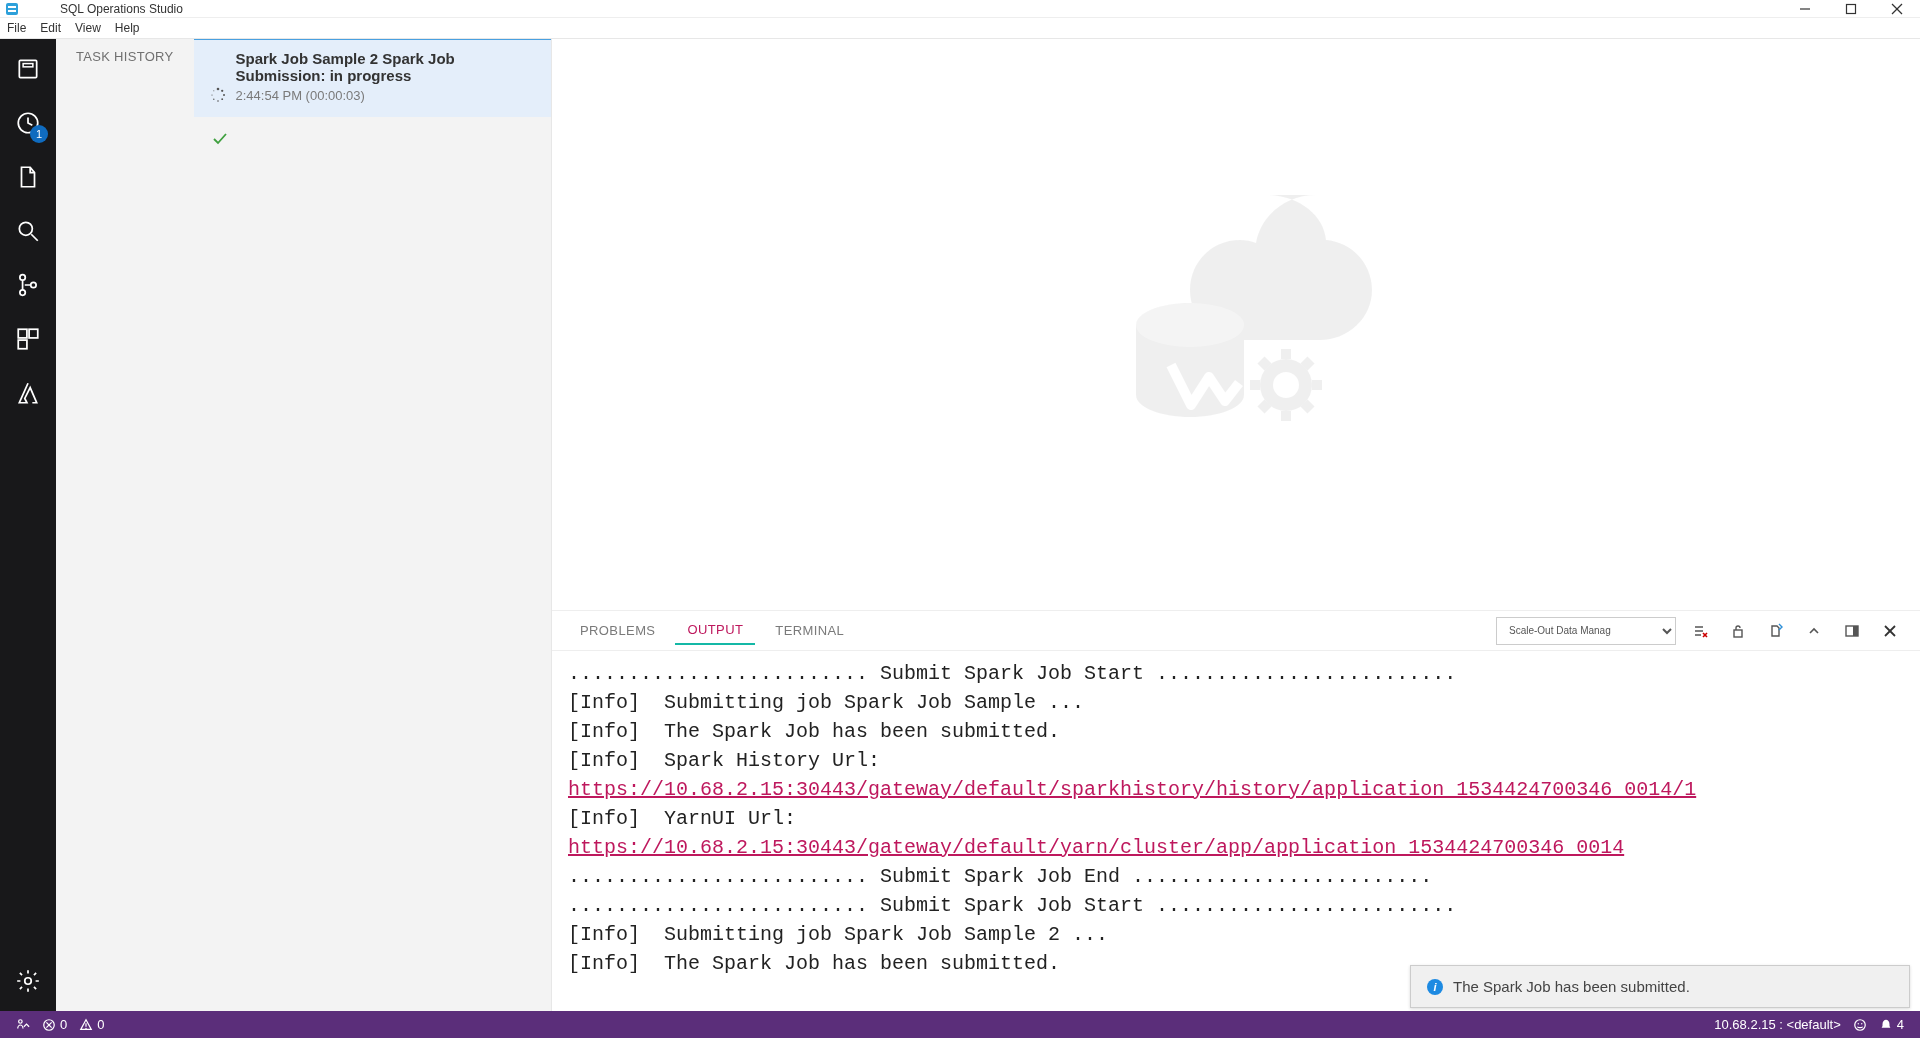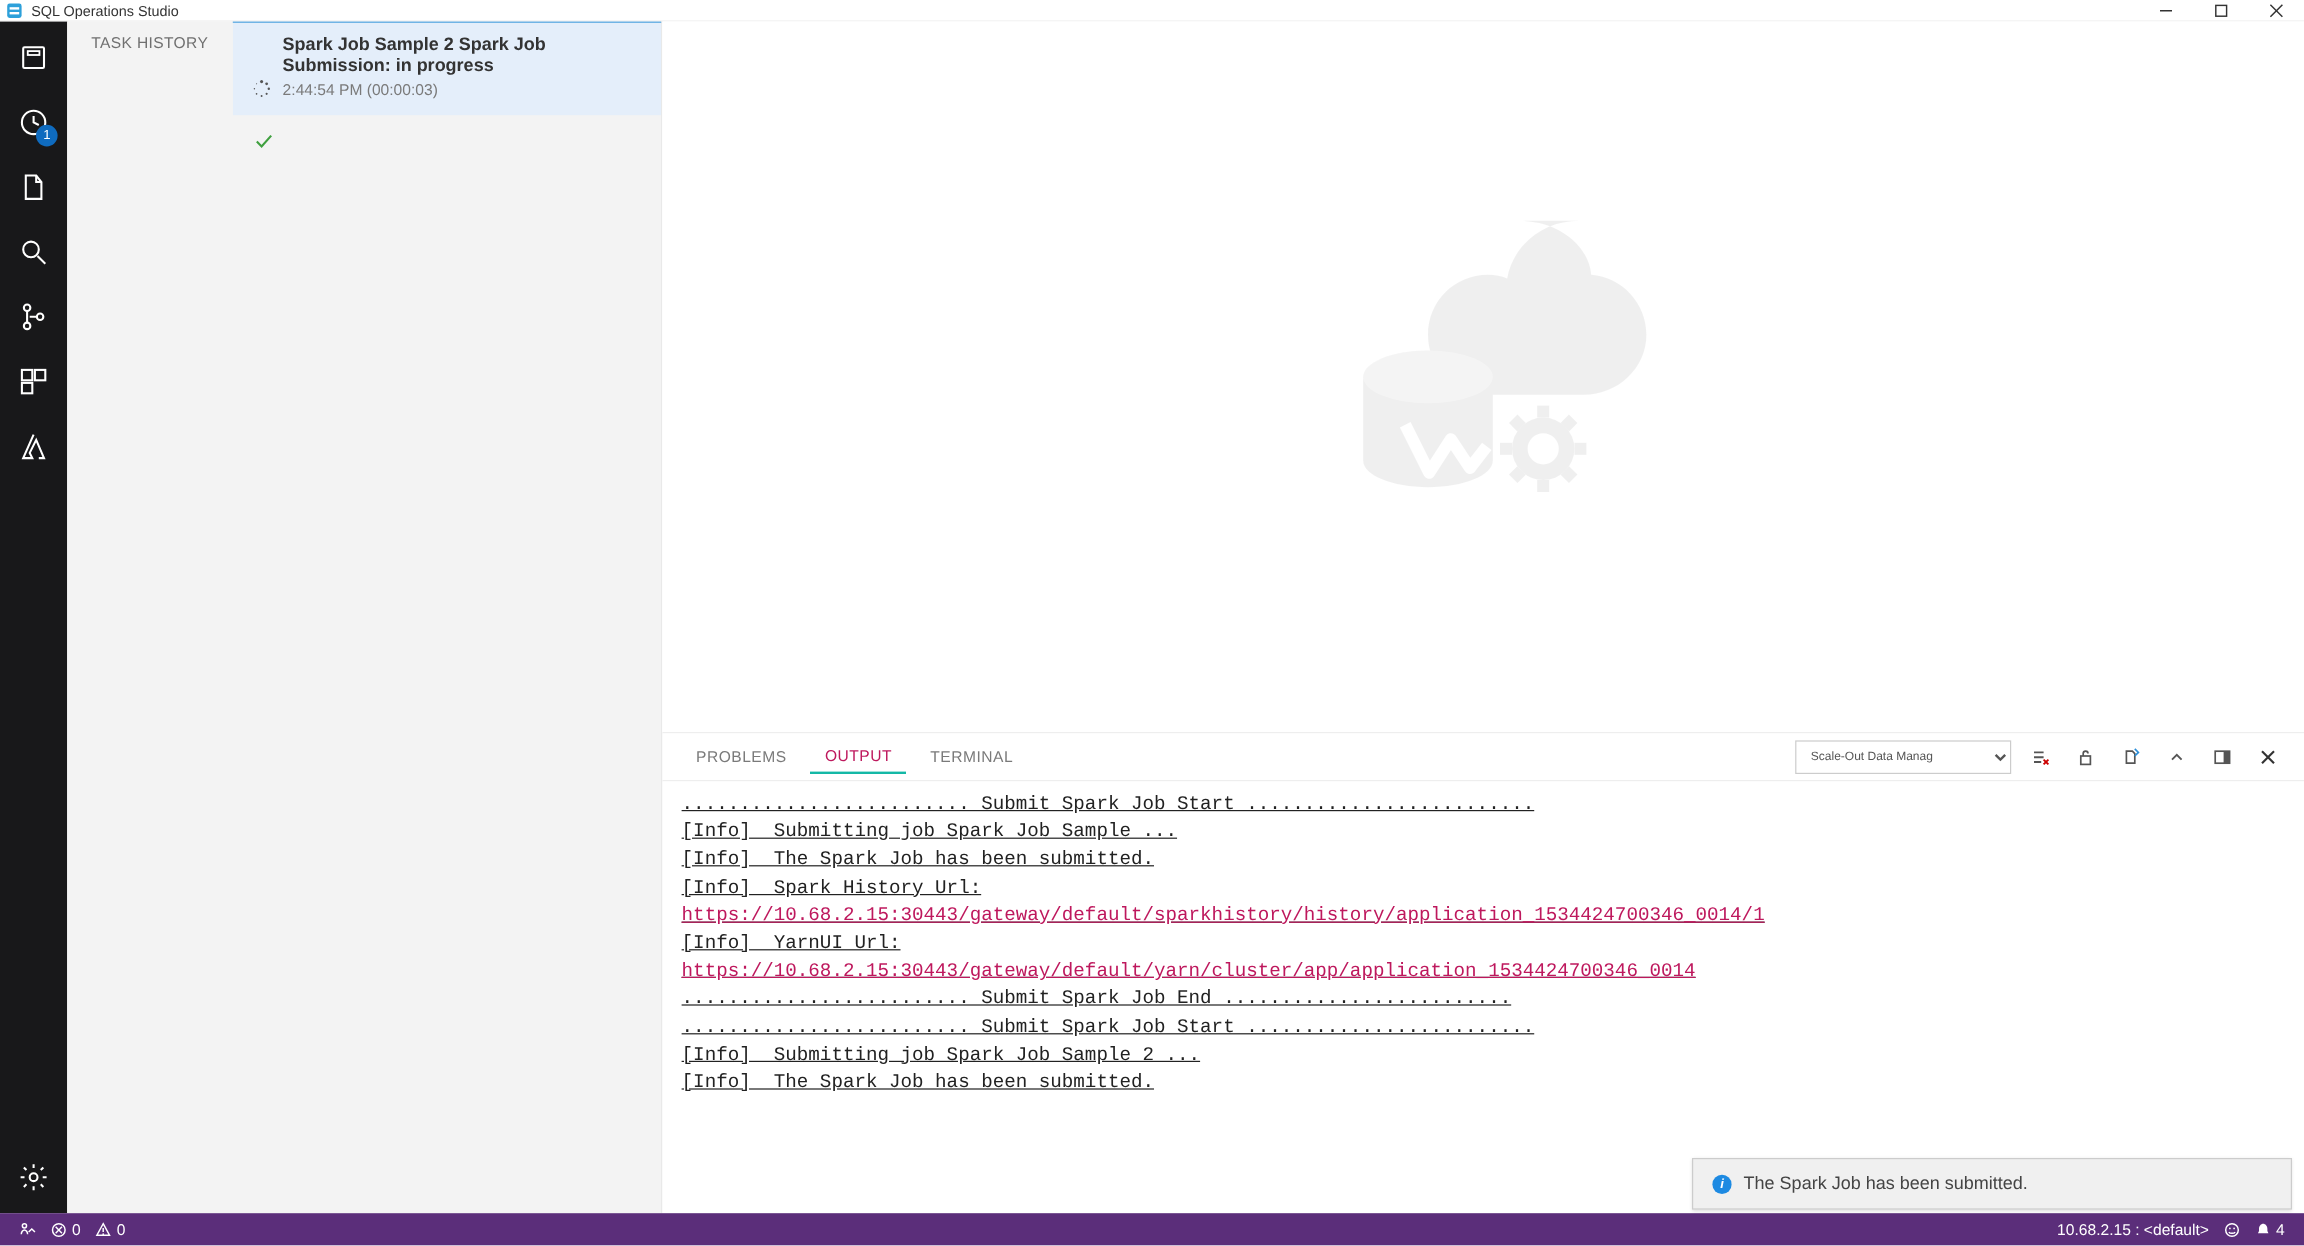--- a/index.html
+++ b/index.html
@@ -1,20 +1,20 @@
 <!DOCTYPE html>
 <html><head>
 <meta charset="utf-8">
 <style>
 * { margin: 0; padding: 0; box-sizing: border-box; }
 html, body { height: 100%; font-family: "Segoe UI", Tahoma, sans-serif; font-size: 13px; color: #333; overflow: hidden; }
 .app { display: flex; flex-direction: column; height: 100vh; width: 100%; }
 
 
-.titlebar { display: flex; align-items: center; height: 18px; background: #fff; border-bottom: 1px solid #eee; font-size: 12px; color: #333; }
+.titlebar { display: flex; align-items: center; height: 18px; background: #fff; border-bottom: 1px solid #eee; font-size: 12px; color: #333; gap: 34px; }
 .titlebar .app-icon { width: 16px; height: 16px; margin: 0 4px; }
 .titlebar .app-title { flex: 1; padding-left: 2px; }
 .titlebar .win-controls { display: flex; }
 .titlebar .win-btn { width: 46px; height: 18px; display: flex; align-items: center; justify-content: center; }
 .titlebar .win-btn svg { width: 12px; height: 12px; }
 
 
 .menubar { display: flex; align-items: center; height: 21px; background: #fff; border-bottom: 1px solid #e7e7e7; font-size: 12px; }
 .menubar .menu-item { padding: 2px 7px; color: #333; }
 
@@ -42,21 +42,21 @@
 .editor-canvas svg { opacity: 0.15; }
 
 
 .bottom-panel { height: 400px; display: flex; flex-direction: column; }
 .panel-tabs { display: flex; align-items: center; height: 40px; border-bottom: 1px solid #eee; padding: 0 16px; font-size: 13px; }
 .panel-tabs .tab { padding: 6px 12px; color: #7a7a7a; text-transform: uppercase; margin-right: 8px; letter-spacing: 0.4px; }
 .panel-tabs .tab.active { color: #be185d; border-bottom: 2px solid #14b8a6; }
 .panel-tabs .spacer { flex: 1; }
 .panel-tabs select { height: 28px; font-size: 10px; border: 1px solid #ccc; padding: 0 8px; background: #fff; color: #555; min-width: 180px; }
 .panel-tabs .panel-action { width: 28px; height: 28px; display: flex; align-items: center; justify-content: center; margin-left: 10px; color: #555; }
-.output-body { flex: 1; padding: 8px 16px; font-family: Consolas, "Courier New", monospace; font-size: 16px; line-height: 1.45; overflow: auto; white-space: pre; color: #222; position: relative; text-decoration: underline; }
+.output-body { flex: 1; padding: 8px 16px; font-family: Consolas, "Courier New", monospace; font-size: 20px; line-height: 1.45; overflow: auto; white-space: pre; color: #222; position: relative; }
 .output-body a { color: #be185d; text-decoration: underline; }
 
 
 .toast { position: fixed; right: 10px; bottom: 30px; width: 500px; background: #f0f0f0; border: 1px solid #ccc; padding: 12px 16px; display: flex; align-items: center; gap: 10px; font-size: 15px; color: #444; box-shadow: 0 1px 3px rgba(0,0,0,.15); }
 .toast .info-icon { width: 16px; height: 16px; background: #1d8ae2; border-radius: 50%; color: #fff; display: flex; align-items: center; justify-content: center; font-size: 11px; font-weight: bold; font-style: italic; }
 
 
 .statusbar { height: 27px; background: #5b2e7a; color: #fff; display: flex; align-items: center; font-size: 13px; padding: 0 10px; }
 .statusbar .sb-item { display: flex; align-items: center; gap: 4px; padding: 0 6px; height: 100%; }
 .statusbar .sb-spacer { flex: 1; }
@@ -92,20 +92,26 @@
         </div>
       <div class="win-btn">
           <svg viewBox="0 0 12 12">
             <line x1="1" y1="1" x2="11" y2="11" stroke="#333" stroke-width="1.2"></line>
             <line x1="11" y1="1" x2="1" y2="11" stroke="#333" stroke-width="1.2"></line>
           </svg>
         </div>
     </div>
   </div>
 
+  <div class="menubar">
+    <div class="menu-item">File</div>
+    <div class="menu-item">Edit</div>
+    <div class="menu-item">View</div>
+    <div class="menu-item">Help</div>
+  </div>
 
   <div class="main">
 
     <div class="activitybar">
       <div class="ab-item">
         <svg viewBox="0 0 24 24">
             <rect x="4" y="4" width="16" height="16" rx="1" fill="none" stroke="#fff" stroke-width="1.6"></rect>
             <rect x="7.5" y="7" width="9" height="3" fill="none" stroke="#fff" stroke-width="1.4"></rect>
           </svg>
       </div>

